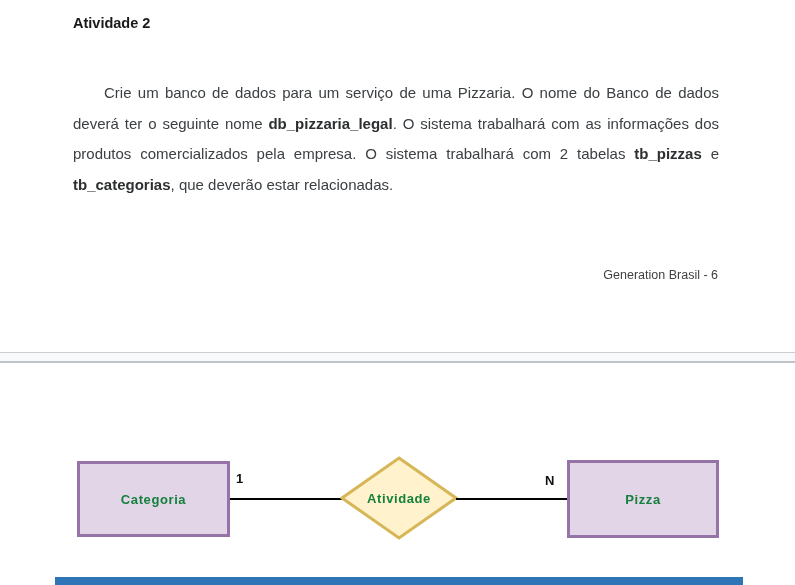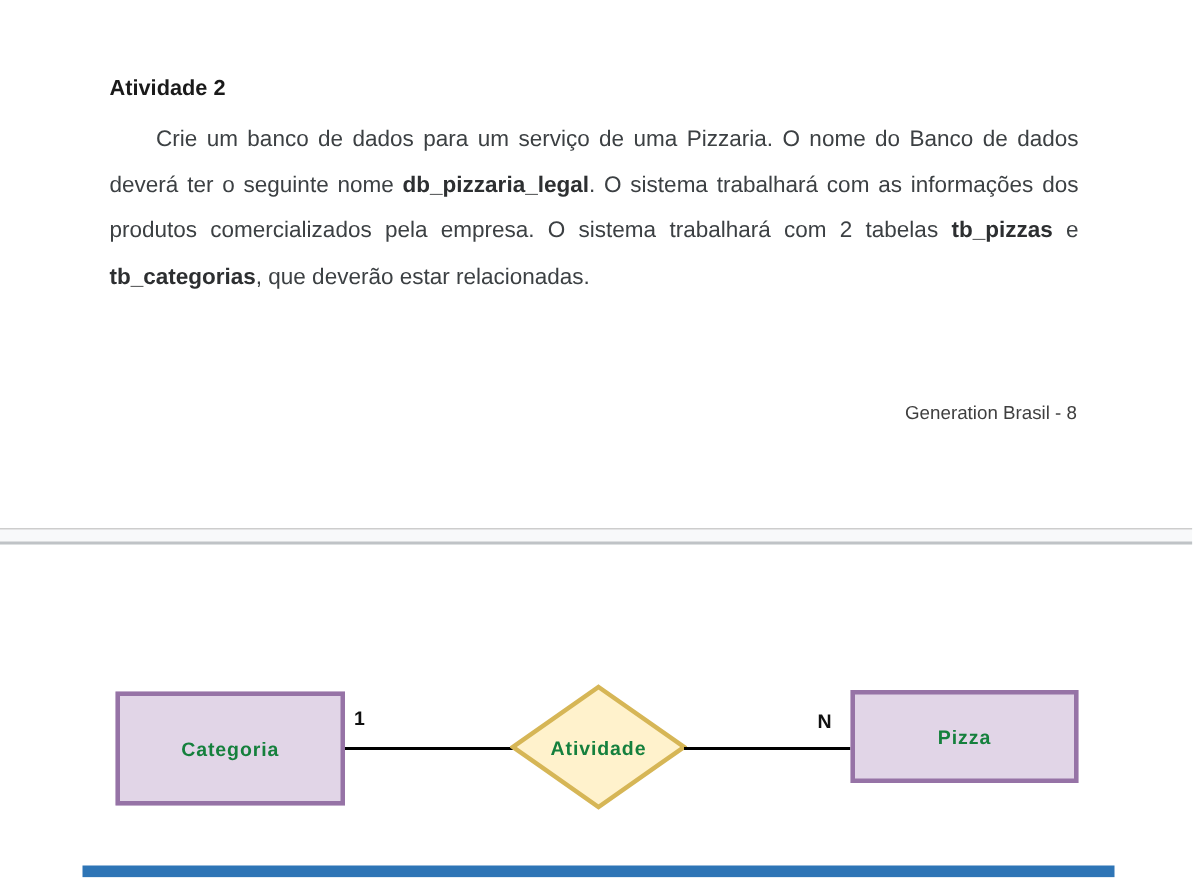--- a/index.html
+++ b/index.html
@@ -13,21 +13,20 @@
     font-family: "Liberation Sans", sans-serif;
   }
 
   
   .doc-heading {
     position: absolute;
     left: 73px; top: 15px;
     font-size: 14.5px;
     font-weight: bold;
     color: #1a1a1a;
-    margin-top: 36px;
   }
   .doc-paragraph {
     position: absolute;
     left: 73px; top: 78px;
     width: 646px;
     font-size: 15px;
     line-height: 30.5px;
     color: #3c4043;
     text-align: justify;
     text-indent: 31px;
@@ -62,21 +61,21 @@
     align-items: center;
     justify-content: center;
   }
   .entity-label, .diamond-label {
     font-size: 13px;
     font-weight: bold;
     color: #15803d;
     letter-spacing: 0.6px;
   }
   .entity-categoria { left: 77px; top: 461px; width: 153px; height: 76px; }
-  .entity-pizza    { left: 567px; top: 460px; width: 152px; height: 62px; }
+  .entity-pizza    { left: 567px; top: 460px; width: 152px; height: 78px; }
 
   .relationship {
     position: absolute;
     left: 340px; top: 456px;
     width: 118px; height: 84px;
   }
   .relationship svg { position: absolute; left: 0; top: 0; width: 118px; height: 84px; }
   .relationship .diamond-label {
     position: absolute;
     left: 0; top: 0; width: 118px; height: 84px;
@@ -111,21 +110,21 @@
 </style>
 </head>
 <body>
 
 <div class="page">
 
   <div class="doc-heading">Atividade 2</div>
 
   <div class="doc-paragraph"><span>Crie um banco de dados para um serviço de uma Pizzaria. O nome do Banco de dados deverá ter o seguinte nome </span><b>db_pizzaria_legal</b><span>. O sistema trabalhará com as informações dos produtos comercializados pela empresa. O sistema trabalhará com 2 tabelas </span><b>tb_pizzas</b><span> e </span><b>tb_categorias</b><span>, que deverão estar relacionadas.</span></div>
 
-  <div class="doc-footer">Generation Brasil - 8</div>
+  <div class="doc-footer">Generation Brasil - 6</div>
 
   <div class="page-divider"></div>
 
   <div class="entity entity-categoria">
     <span class="entity-label">Categoria</span>
   </div>
 
   <div class="connector connector-left"></div>
 
   <span class="cardinality cardinality-one">1</span>

